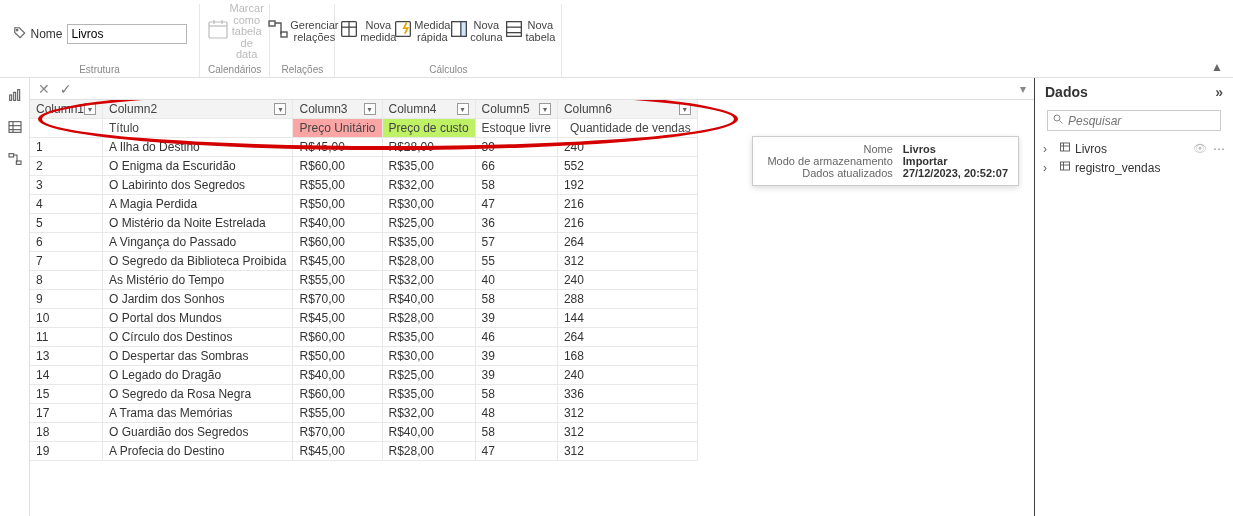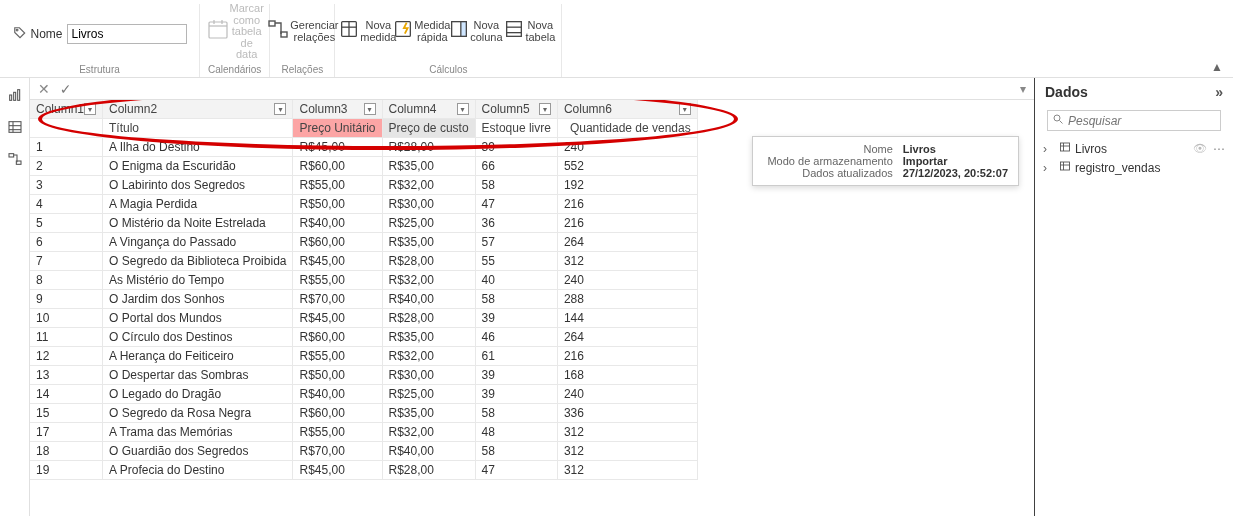--- a/index.html
+++ b/index.html
@@ -225,21 +225,21 @@
                 <div class="colhead">
                   <span>Column6</span>
                   <span class="filter-bt">▾</span>
                 </div>
               </th>
             </tr>
           <tr id="field-headers">
               <th style="background: rgb(255, 255, 255);"></th>
               <th style="background: rgb(255, 255, 255); margin-top: 19px;">Título</th>
               <th style="background: #fca5a5;">Preço Unitário</th>
-              <th style="background: #e5e5e5;">Preço de custo</th>
+              <th style="background: #bef264;">Preço de custo</th>
               <th style="background: rgb(255, 255, 255);">Estoque livre</th>
               <th style="background: rgb(255, 255, 255); padding-left: 12px;">Quantidade de vendas</th>
             </tr>
         </thead>
         <tbody id="grid-body">
             <tr>
               <td>1</td>
               <td>A Ilha do Destino</td>
               <td>R$45,00</td>
               <td>R$28,00</td>
@@ -318,28 +318,20 @@
               <td>39</td>
               <td>144</td>
             </tr>
             <tr>
               <td>11</td>
               <td>O Círculo dos Destinos</td>
               <td>R$60,00</td>
               <td>R$35,00</td>
               <td>46</td>
               <td>264</td>
-            </tr>
-            <tr>
-              <td>12</td>
-              <td>A Herança do Feiticeiro</td>
-              <td>R$55,00</td>
-              <td>R$32,00</td>
-              <td>61</td>
-              <td>216</td>
             </tr>
             <tr>
               <td>13</td>
               <td>O Despertar das Sombras</td>
               <td>R$50,00</td>
               <td>R$30,00</td>
               <td>39</td>
               <td>168</td>
             </tr>
             <tr>

